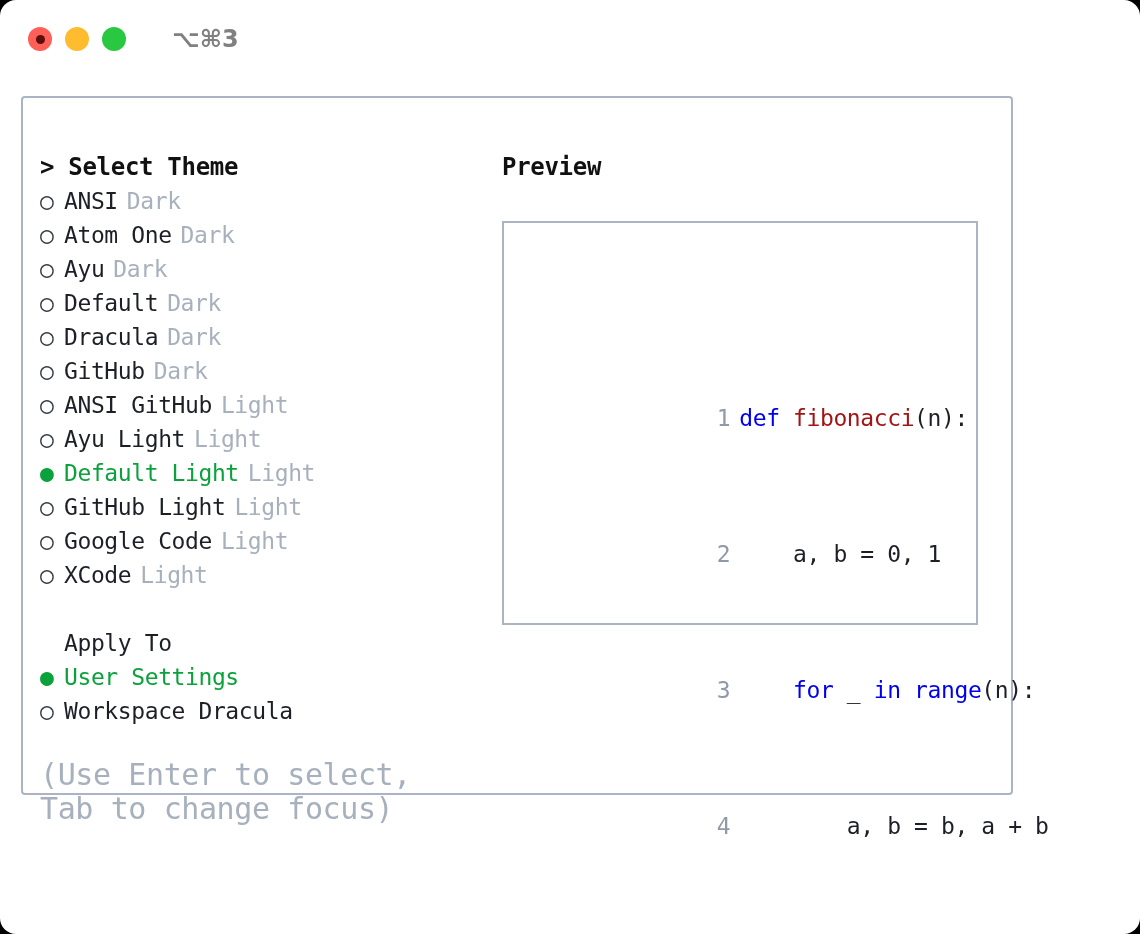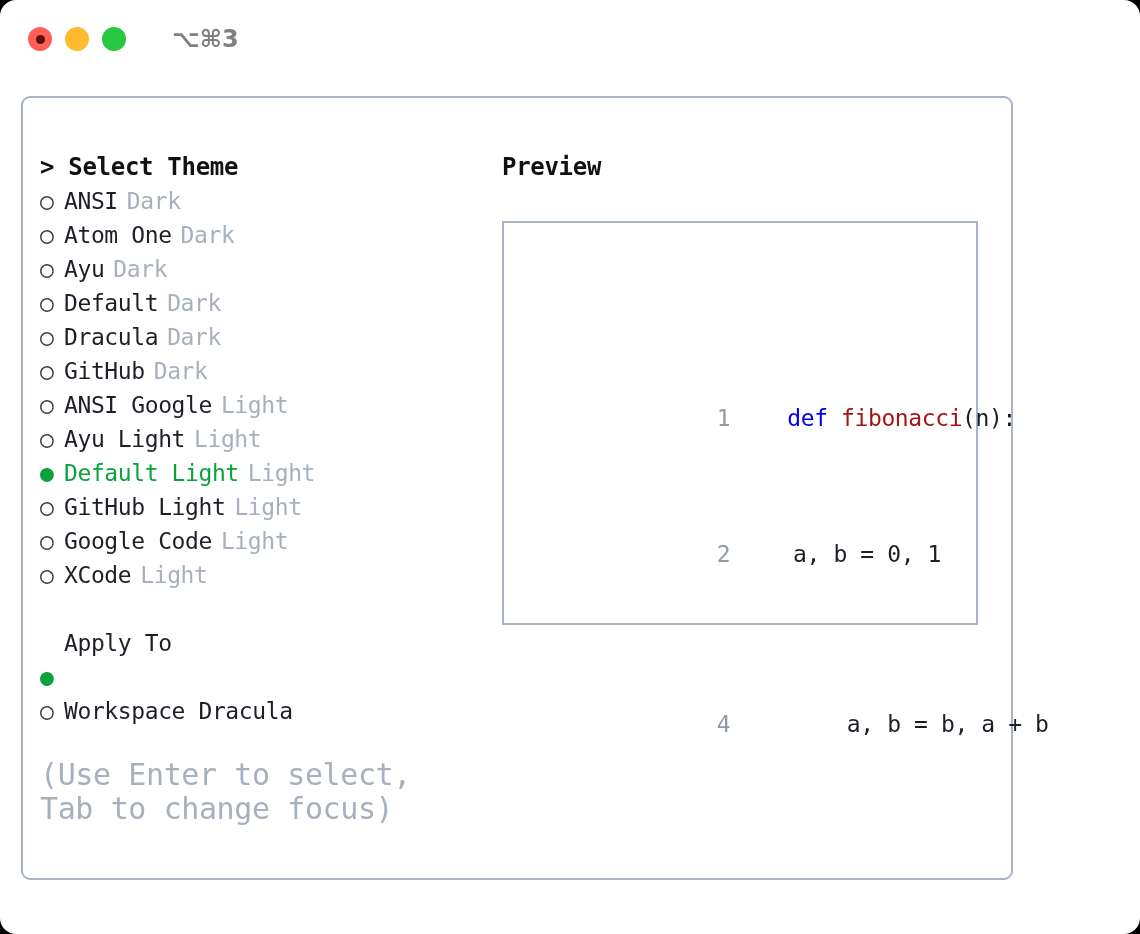--- a/index.html
+++ b/index.html
@@ -65,23 +65,23 @@
     color: #808080;
     letter-spacing: 0px;
   }
 
   
   .panel {
     position: absolute;
     left: 21px;
     top: 96px;
     width: 992px;
-    height: 784px;
+    height: 699px;
     border: 2px solid #aab4c2;
-    border-radius: 9px;
+    border-radius: 4px;
     box-sizing: border-box;
     background: #ffffff;
   }
 
   .columns {
     position: absolute;
     left: 0; top: 0;
     width: 100%;
     height: 100%;
   }
@@ -189,21 +189,21 @@
   }
   .code-line { height: 34px; white-space: pre; }
   .lineno {
     display: inline-block;
     width: 26px;
     text-align: right;
     color: #8f99a8;
   }
   .gutter-gap { display: inline-block; width: 9px; }
 
-  .tok-kw   { color: #0000ee; margin-left: 48px; }
+  .tok-kw   { color: #0000ee; }
   .tok-fn   { color: #a31515; margin-top: 16px; }
   .tok-plain{ color: #1c1f26; }
 </style>
 </head>
 <body>
 
 <div class="window">
 
   <div class="titlebar">
     <div class="traffic-lights">
@@ -249,21 +249,21 @@
             <span class="opt-label">Dracula</span>
             <span class="opt-kind">Dark</span>
           </div>
           <div class="opt-row">
             <span class="bullet">○</span>
             <span class="opt-label">GitHub</span>
             <span class="opt-kind">Dark</span>
           </div>
           <div class="opt-row">
             <span class="bullet">○</span>
-            <span class="opt-label">ANSI Google</span>
+            <span class="opt-label">ANSI GitHub</span>
             <span class="opt-kind">Light</span>
           </div>
           <div class="opt-row">
             <span class="bullet">○</span>
             <span class="opt-label">Ayu Light</span>
             <span class="opt-kind">Light</span>
           </div>
           <div class="opt-row">
             <span class="bullet sel">●</span>
             <span class="opt-label sel">Default Light</span>
@@ -286,20 +286,21 @@
           </div>
         </div>
 
         <div class="spacer-row"></div>
 
         <div class="group-title">Apply To</div>
 
         <div>
           <div class="opt-row">
             <span class="bullet sel">●</span>
+            <span class="opt-label sel">User Settings</span>
           </div>
           <div class="opt-row">
             <span class="bullet">○</span>
             <span class="opt-label">Workspace Dracula</span>
           </div>
         </div>
 
         <div class="hint">(Use Enter to select, Tab to change focus)</div>
       </div>
 
@@ -310,20 +311,23 @@
           <div class="code">
 
             <div class="code-line">
               <span class="lineno">1</span><span class="gutter-gap"></span><span class="tok-kw">def </span><span class="tok-fn">fibonacci</span><span class="tok-plain">(n):</span>
             </div>
 
             <div class="code-line">
               <span class="lineno">2</span><span class="gutter-gap"></span><span class="tok-plain">    a, b = 0, 1</span>
             </div>
 
+            <div class="code-line">
+              <span class="lineno">3</span><span class="gutter-gap"></span><span class="tok-plain">    </span><span class="tok-kw">for</span><span class="tok-plain"> _ </span><span class="tok-kw">in</span><span class="tok-plain"> </span><span class="tok-kw">range</span><span class="tok-plain">(n):</span>
+            </div>
 
             <div class="code-line">
               <span class="lineno">4</span><span class="gutter-gap"></span><span class="tok-plain">        a, b = b, a + b</span>
             </div>
 
             <div class="code-line">
               <span class="gutter-gap"></span>
             </div>
 
             

